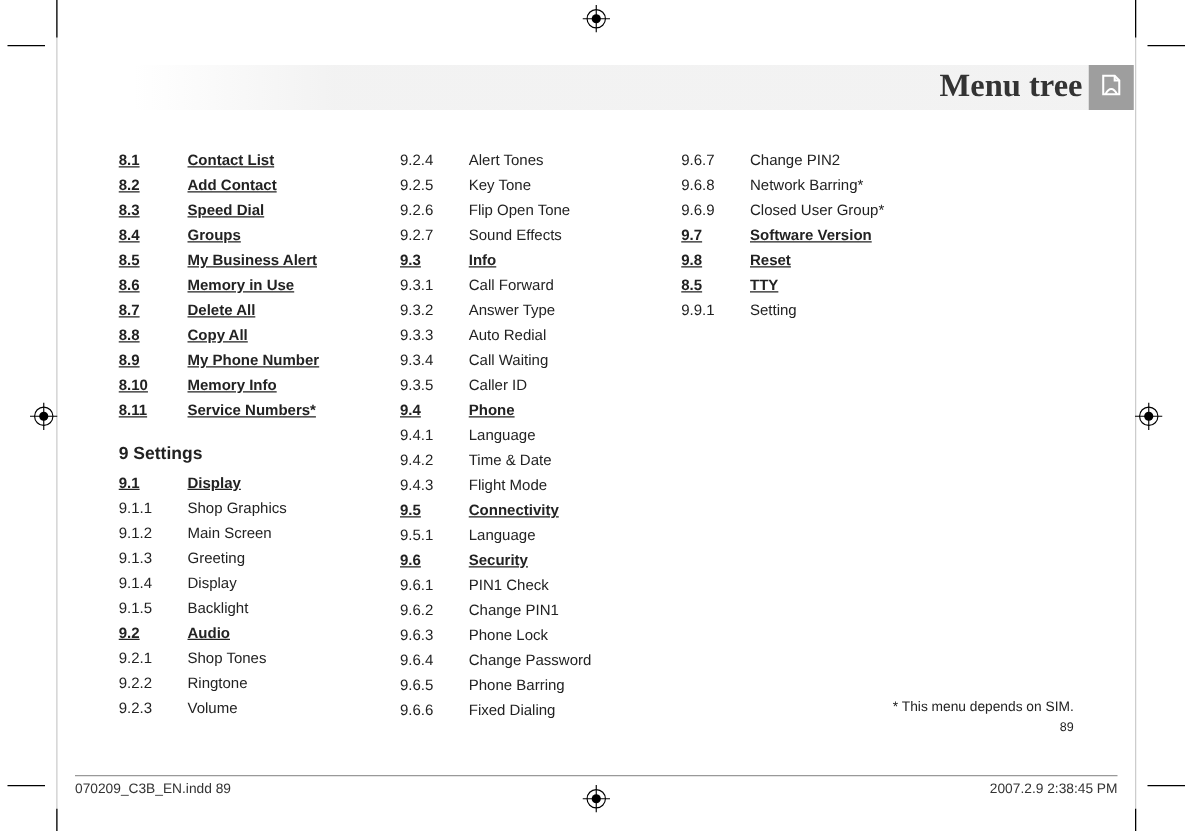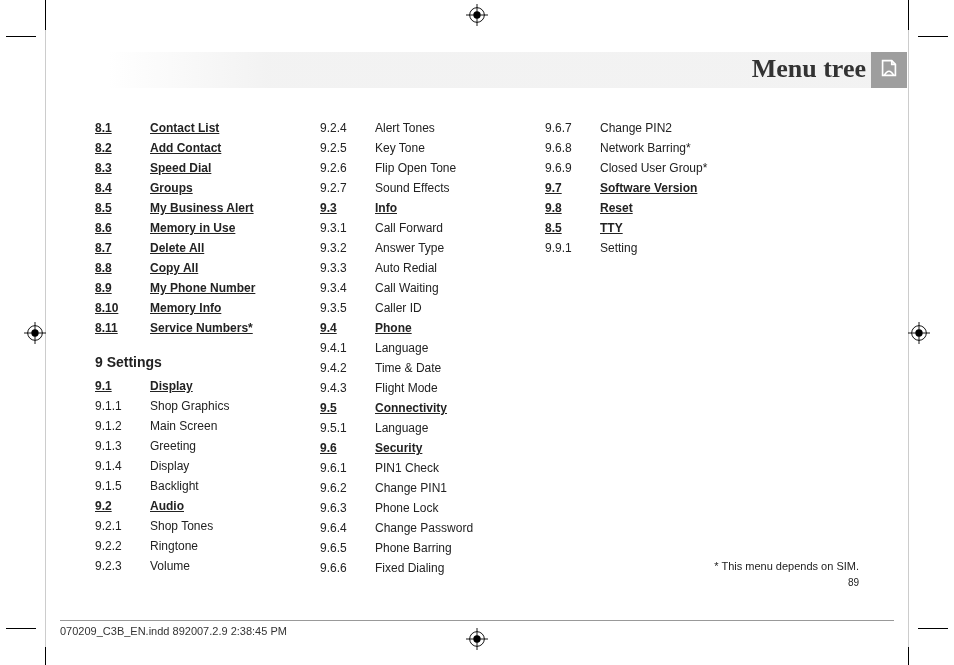--- a/index.html
+++ b/index.html
@@ -140,21 +140,21 @@
   .imposition {
     position: absolute;
     left: 60px;
     right: 60px;
     bottom: 16px;
     border-top: 1px solid #999;
     height: 24px;
     font-size: 11px;
     padding-top: 4px;
     display: flex;
-    justify-content: flex-start;
+    justify-content: space-between;
     color: #333;
   }
 </style>
 </head>
 <body>
 
 <div class="frame-v left"></div>
 <div class="frame-v right"></div>
 
 <div class="crop h" style="left:6px; top:36px;"></div>

